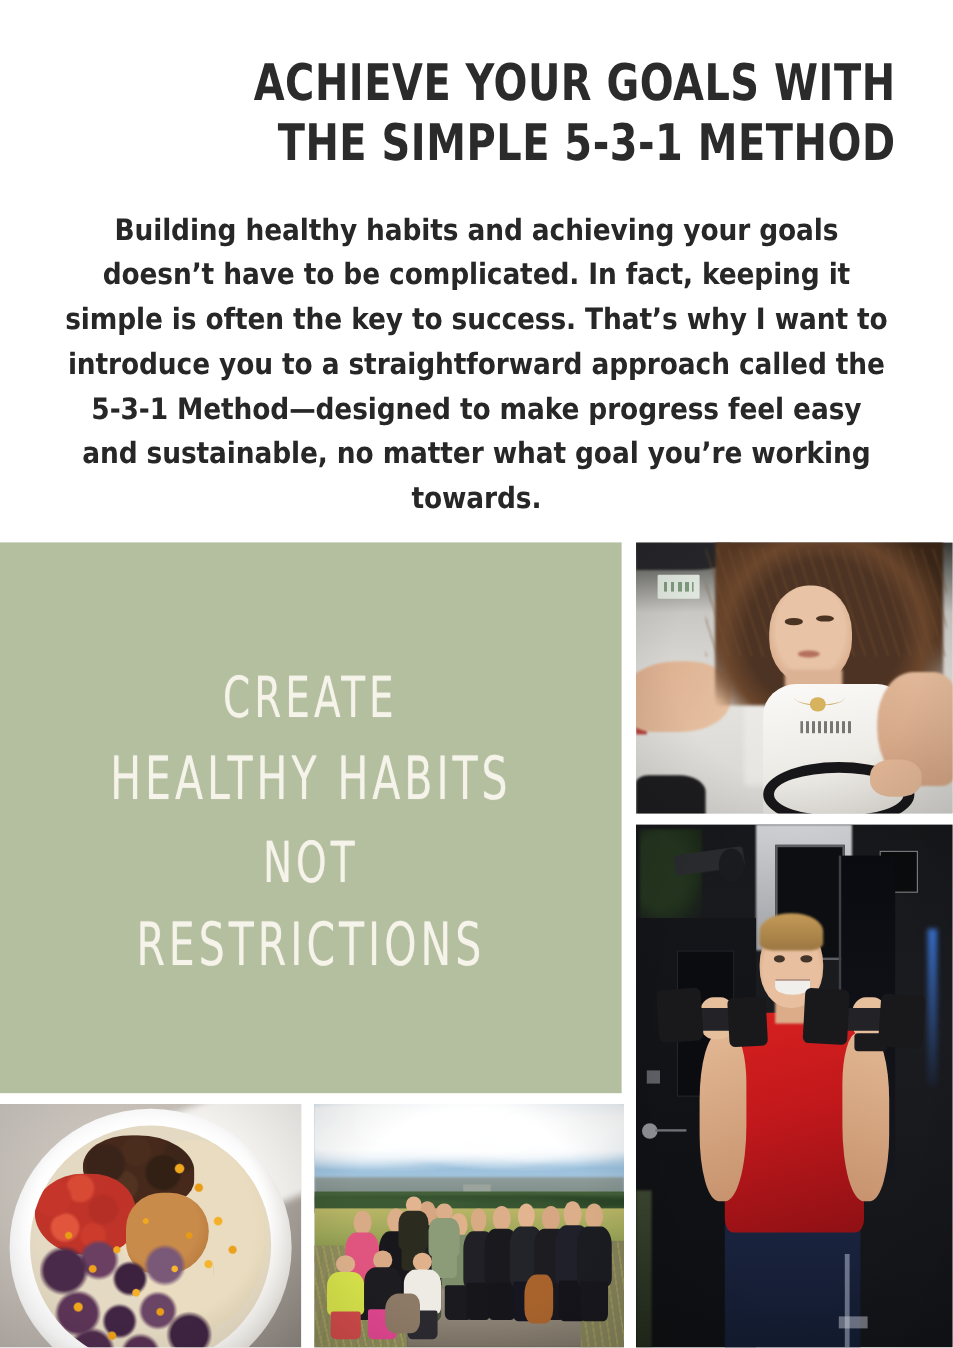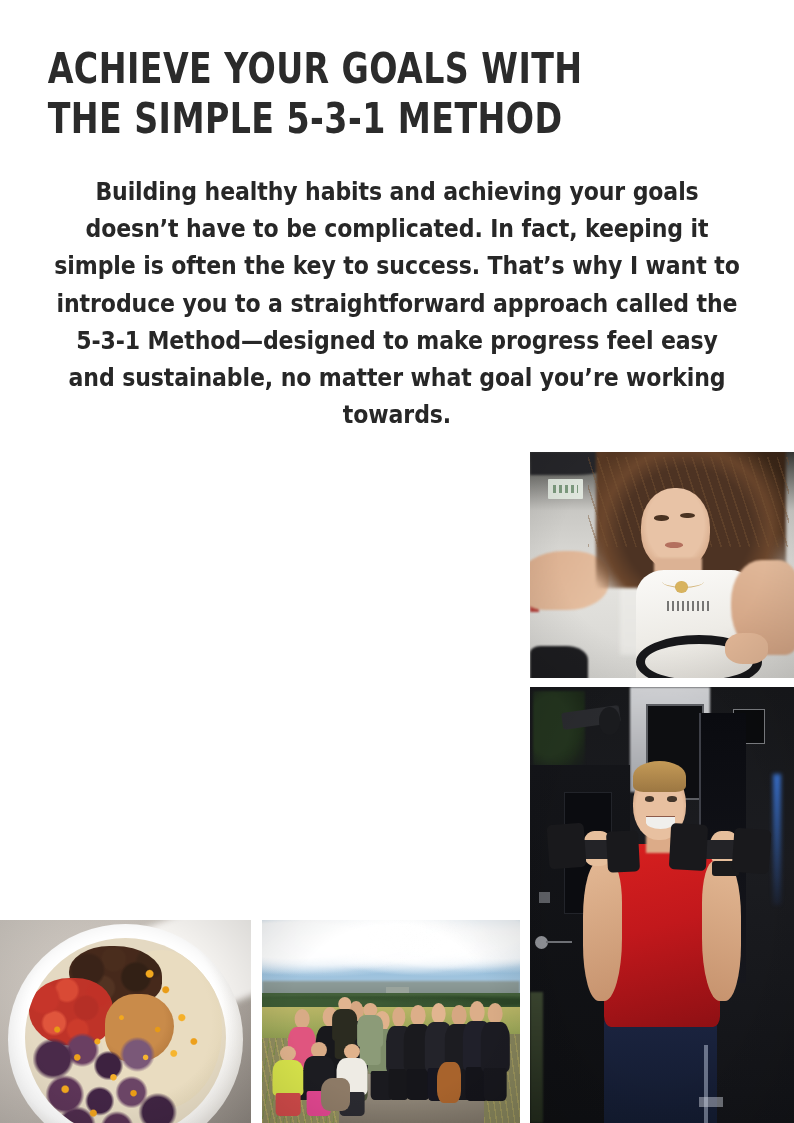--- a/index.html
+++ b/index.html
@@ -19,21 +19,21 @@
     height: 1123px;
     background: #ffffff;
   }
 
   
   .headline {
     position: absolute;
     top: 44px;
     left: 0;
     width: 794px;
-    text-align: left;
+    text-align: right;
     color: #2b2b2b;
     font-family: "DejaVu Sans Condensed", "Liberation Sans Narrow", "Liberation Sans", sans-serif;
     font-weight: 700;
     font-size: 42px;
     line-height: 1.18;
     letter-spacing: 0.5px;
     text-transform: uppercase;
   }
   .headline .hl-line {
     display: block;
@@ -492,20 +492,28 @@
 
   <h1 class="headline">
     <span class="hl-line">Achieve your goals with</span>
     <span class="hl-line">The simple 5-3-1 method</span>
   </h1>
 
   <p class="intro">Building healthy habits and achieving your goals doesn’t have to be complicated. In fact, keeping it simple is often the key to success. That’s why I want to introduce you to a straightforward approach called the 5-3-1 Method—designed to make progress feel easy and sustainable, no matter what goal you’re working towards.</p>
 
   <div class="collage">
 
+    <div class="tile quote-panel">
+      <div class="quote-inner">
+        <span class="quote-line ql-1">Create</span>
+        <span class="quote-line ql-2">Healthy Habits</span>
+        <span class="quote-line ql-3">Not</span>
+        <span class="quote-line ql-4">Restrictions</span>
+      </div>
+    </div>
 
     <div class="tile photo-bike">
       <div class="bike-bg"></div>
       <div class="ph bike-topdark"></div>
       <div class="ph bike-exitsign"></div>
       <div class="ph bike-wall"></div>
       <div class="ph bike-redmark"></div>
       <div class="ph bike-armL"></div>
       <div class="ph bike-hair"></div>
       <div class="ph bike-hairwisp"></div>

